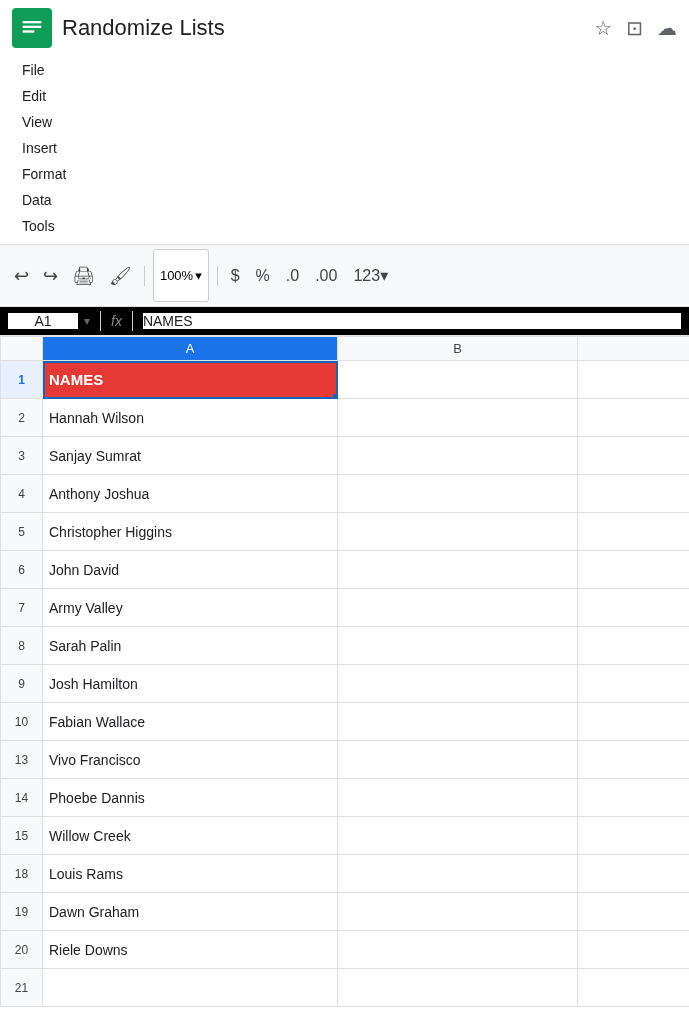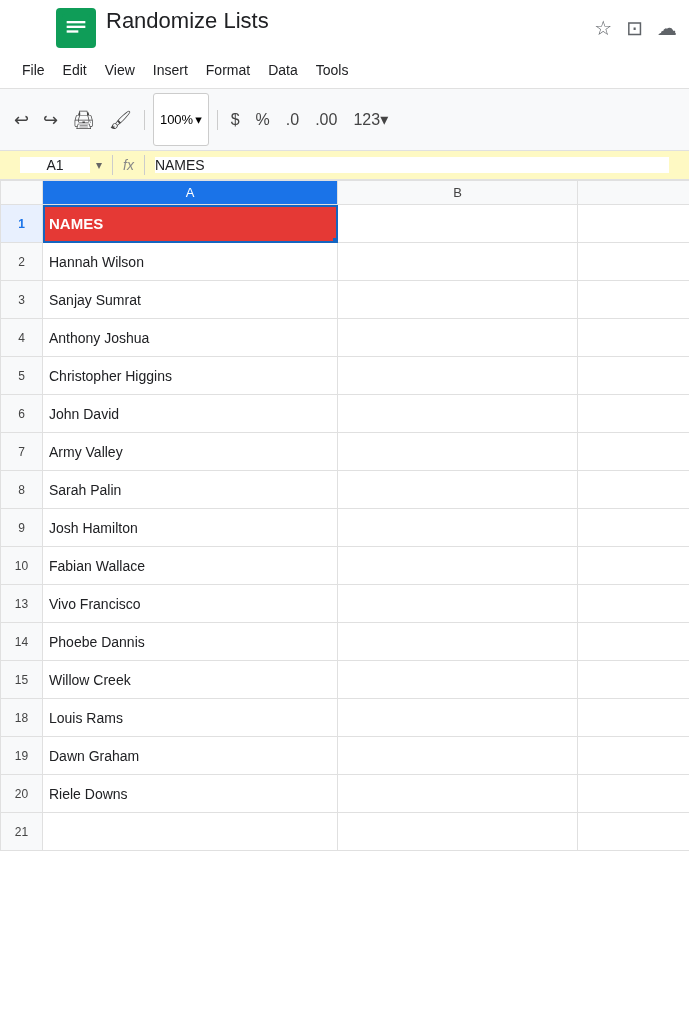--- a/index.html
+++ b/index.html
@@ -7,24 +7,24 @@
       font-family: Arial, sans-serif;
       background: #fff;
       width: 689px;
       min-height: 1024px;
       overflow-x: hidden;
     }
 
     
     .app-header {
       display: flex;
+      align-items: center;
       padding: 8px 12px;
       background: #fff;
       gap: 10px;
-      margin-left: 44px;
     }
     .app-icon {
       width: 40px;
       height: 40px;
       background: #0F9D58;
       border-radius: 4px;
       display: flex;
       align-items: center;
       justify-content: center;
       flex-shrink: 0;
@@ -49,20 +49,21 @@
       color: #5f6368;
       cursor: pointer;
     }
 
     
     .menu-bar {
       display: flex;
       gap: 2px;
       padding: 2px 14px 6px 14px;
       background: #fff;
+      flex-direction: column;
     }
     .menu-item {
       font-size: 14px;
       color: #202124;
       padding: 4px 8px;
       border-radius: 4px;
       cursor: pointer;
     }
 
     
@@ -111,23 +112,23 @@
       border: none;
       cursor: pointer;
       padding: 2px 5px;
       font-weight: 400;
     }
 
     
     .formula-bar {
       display: flex;
       align-items: center;
-      padding: 4px 20px;
+      padding: 4px 8px;
       border-bottom: 1px solid #e0e0e0;
-      background: #fef9c3;
+      background: #000000;
       gap: 6px;
     }
     .cell-ref {
       width: 70px;
       font-size: 14px;
       color: #202124;
       text-align: center;
       border: none;
       outline: none;
     }

